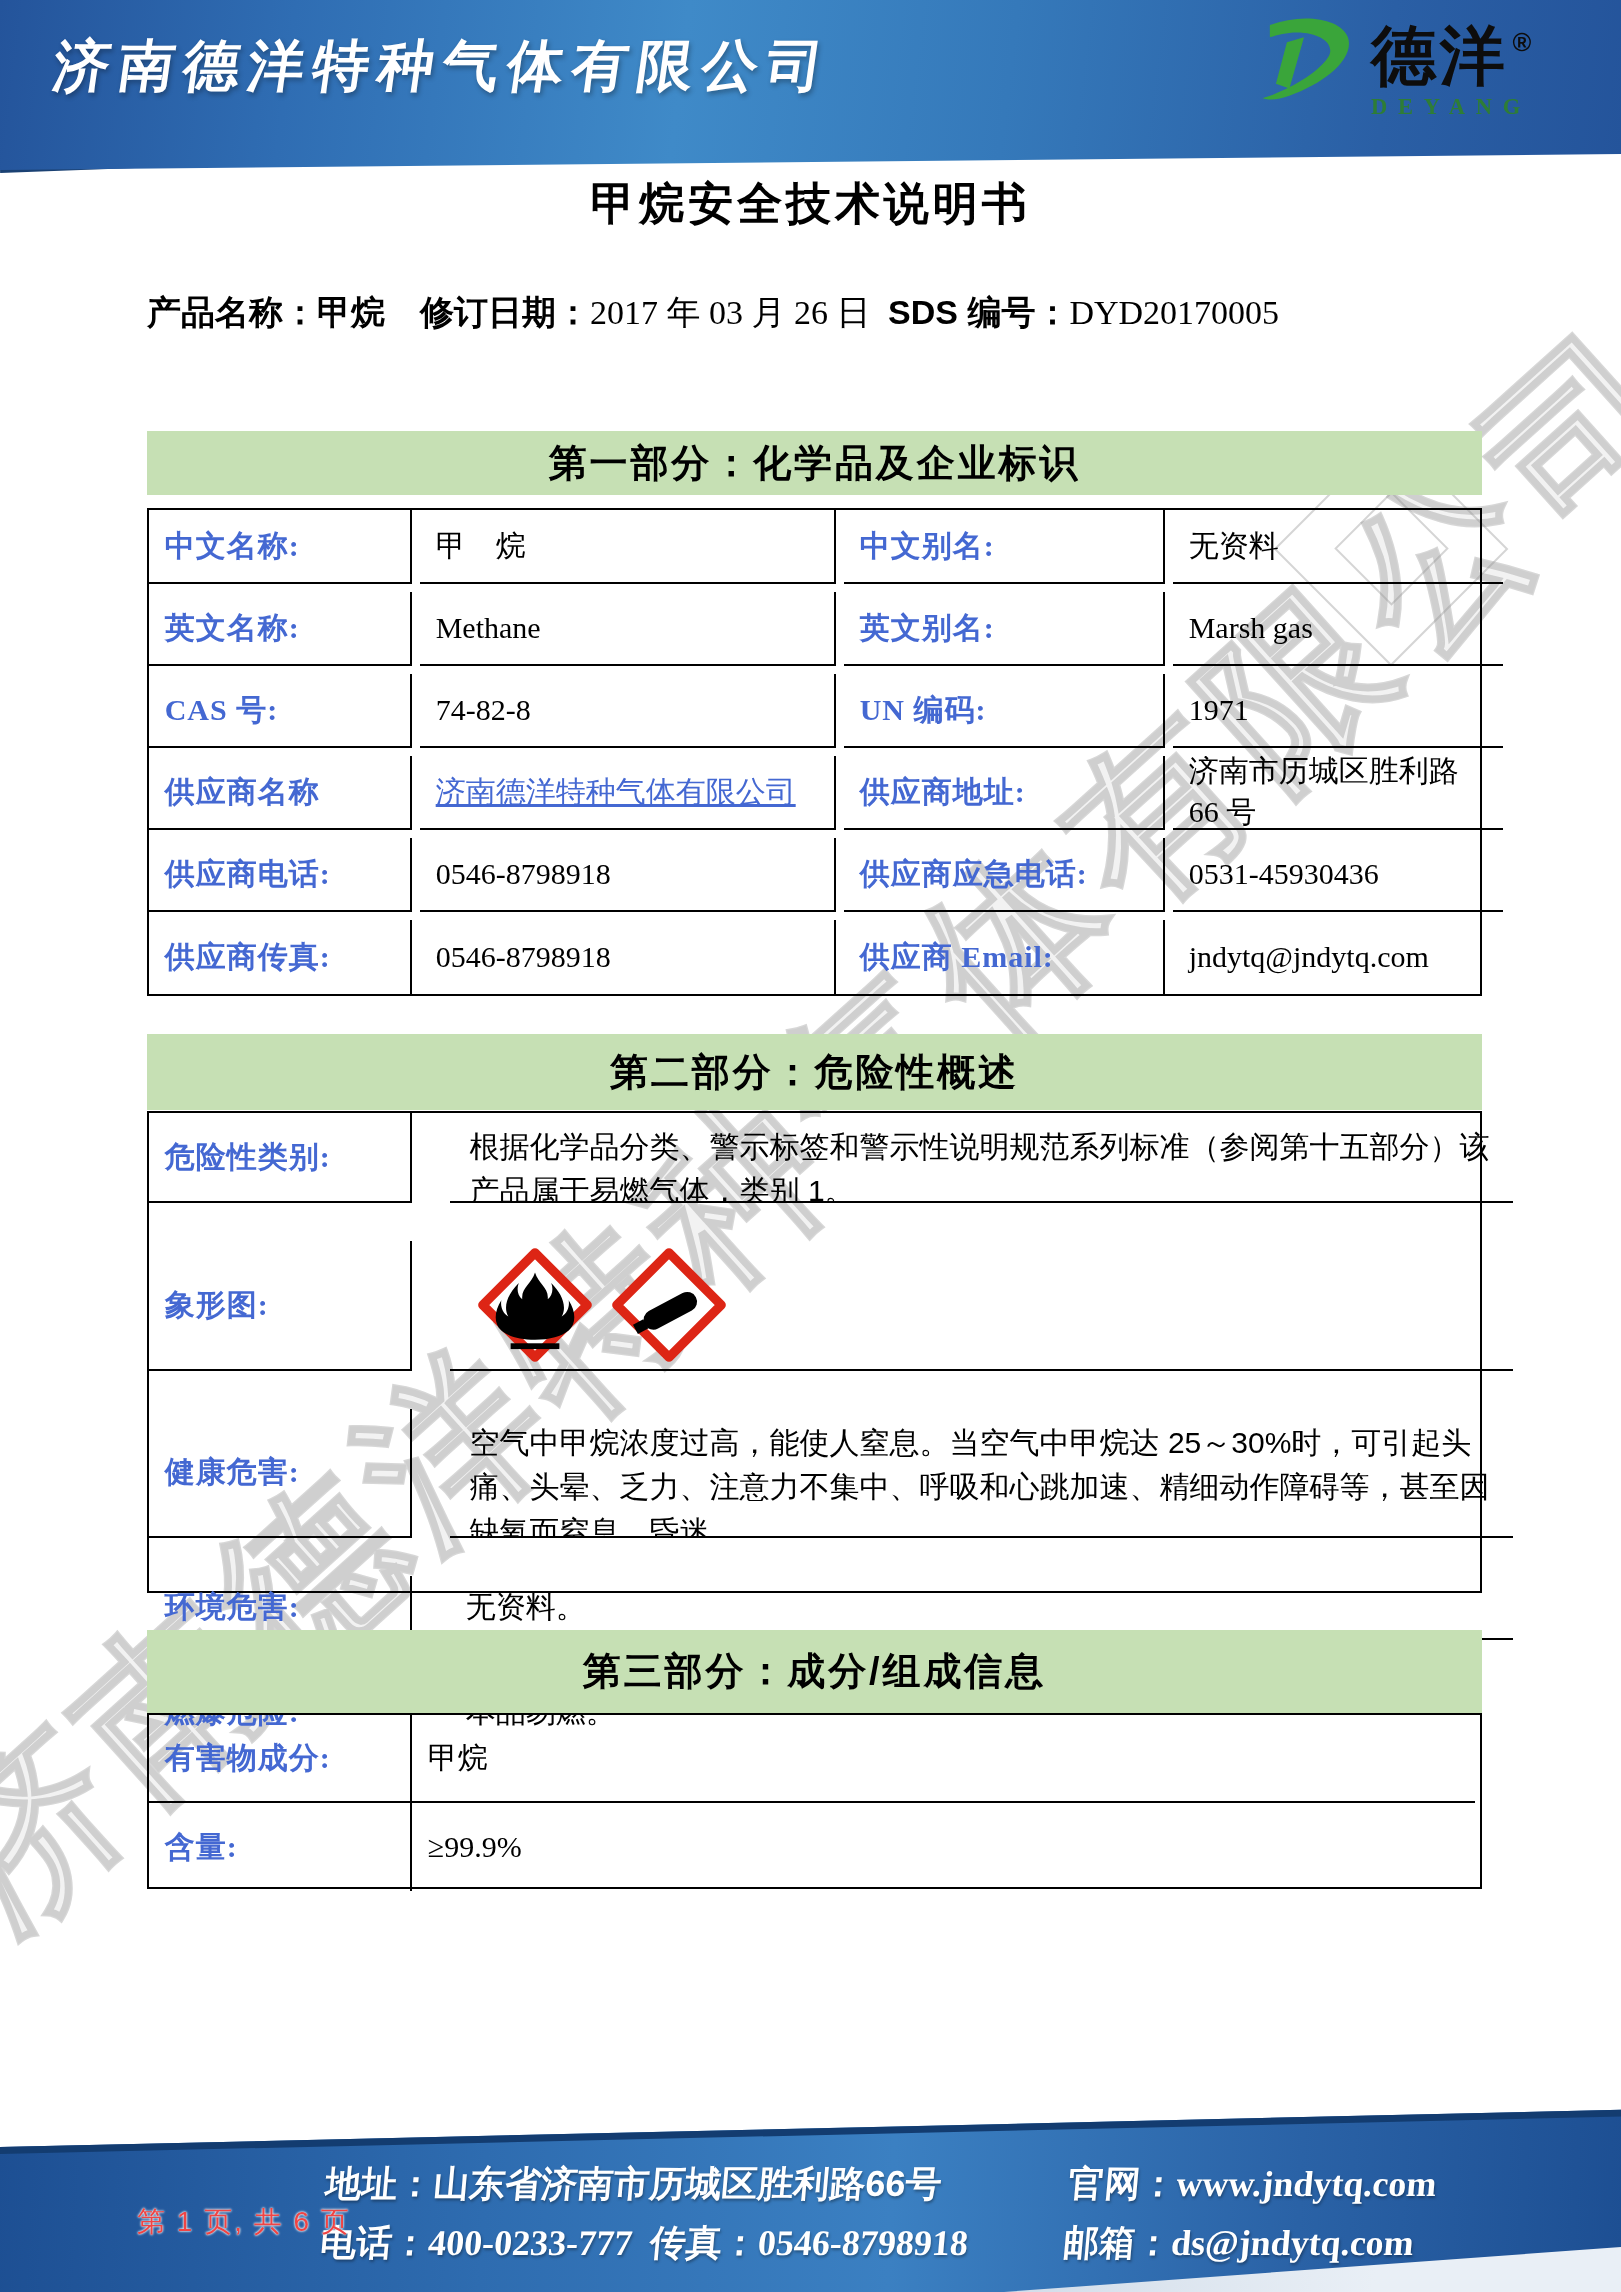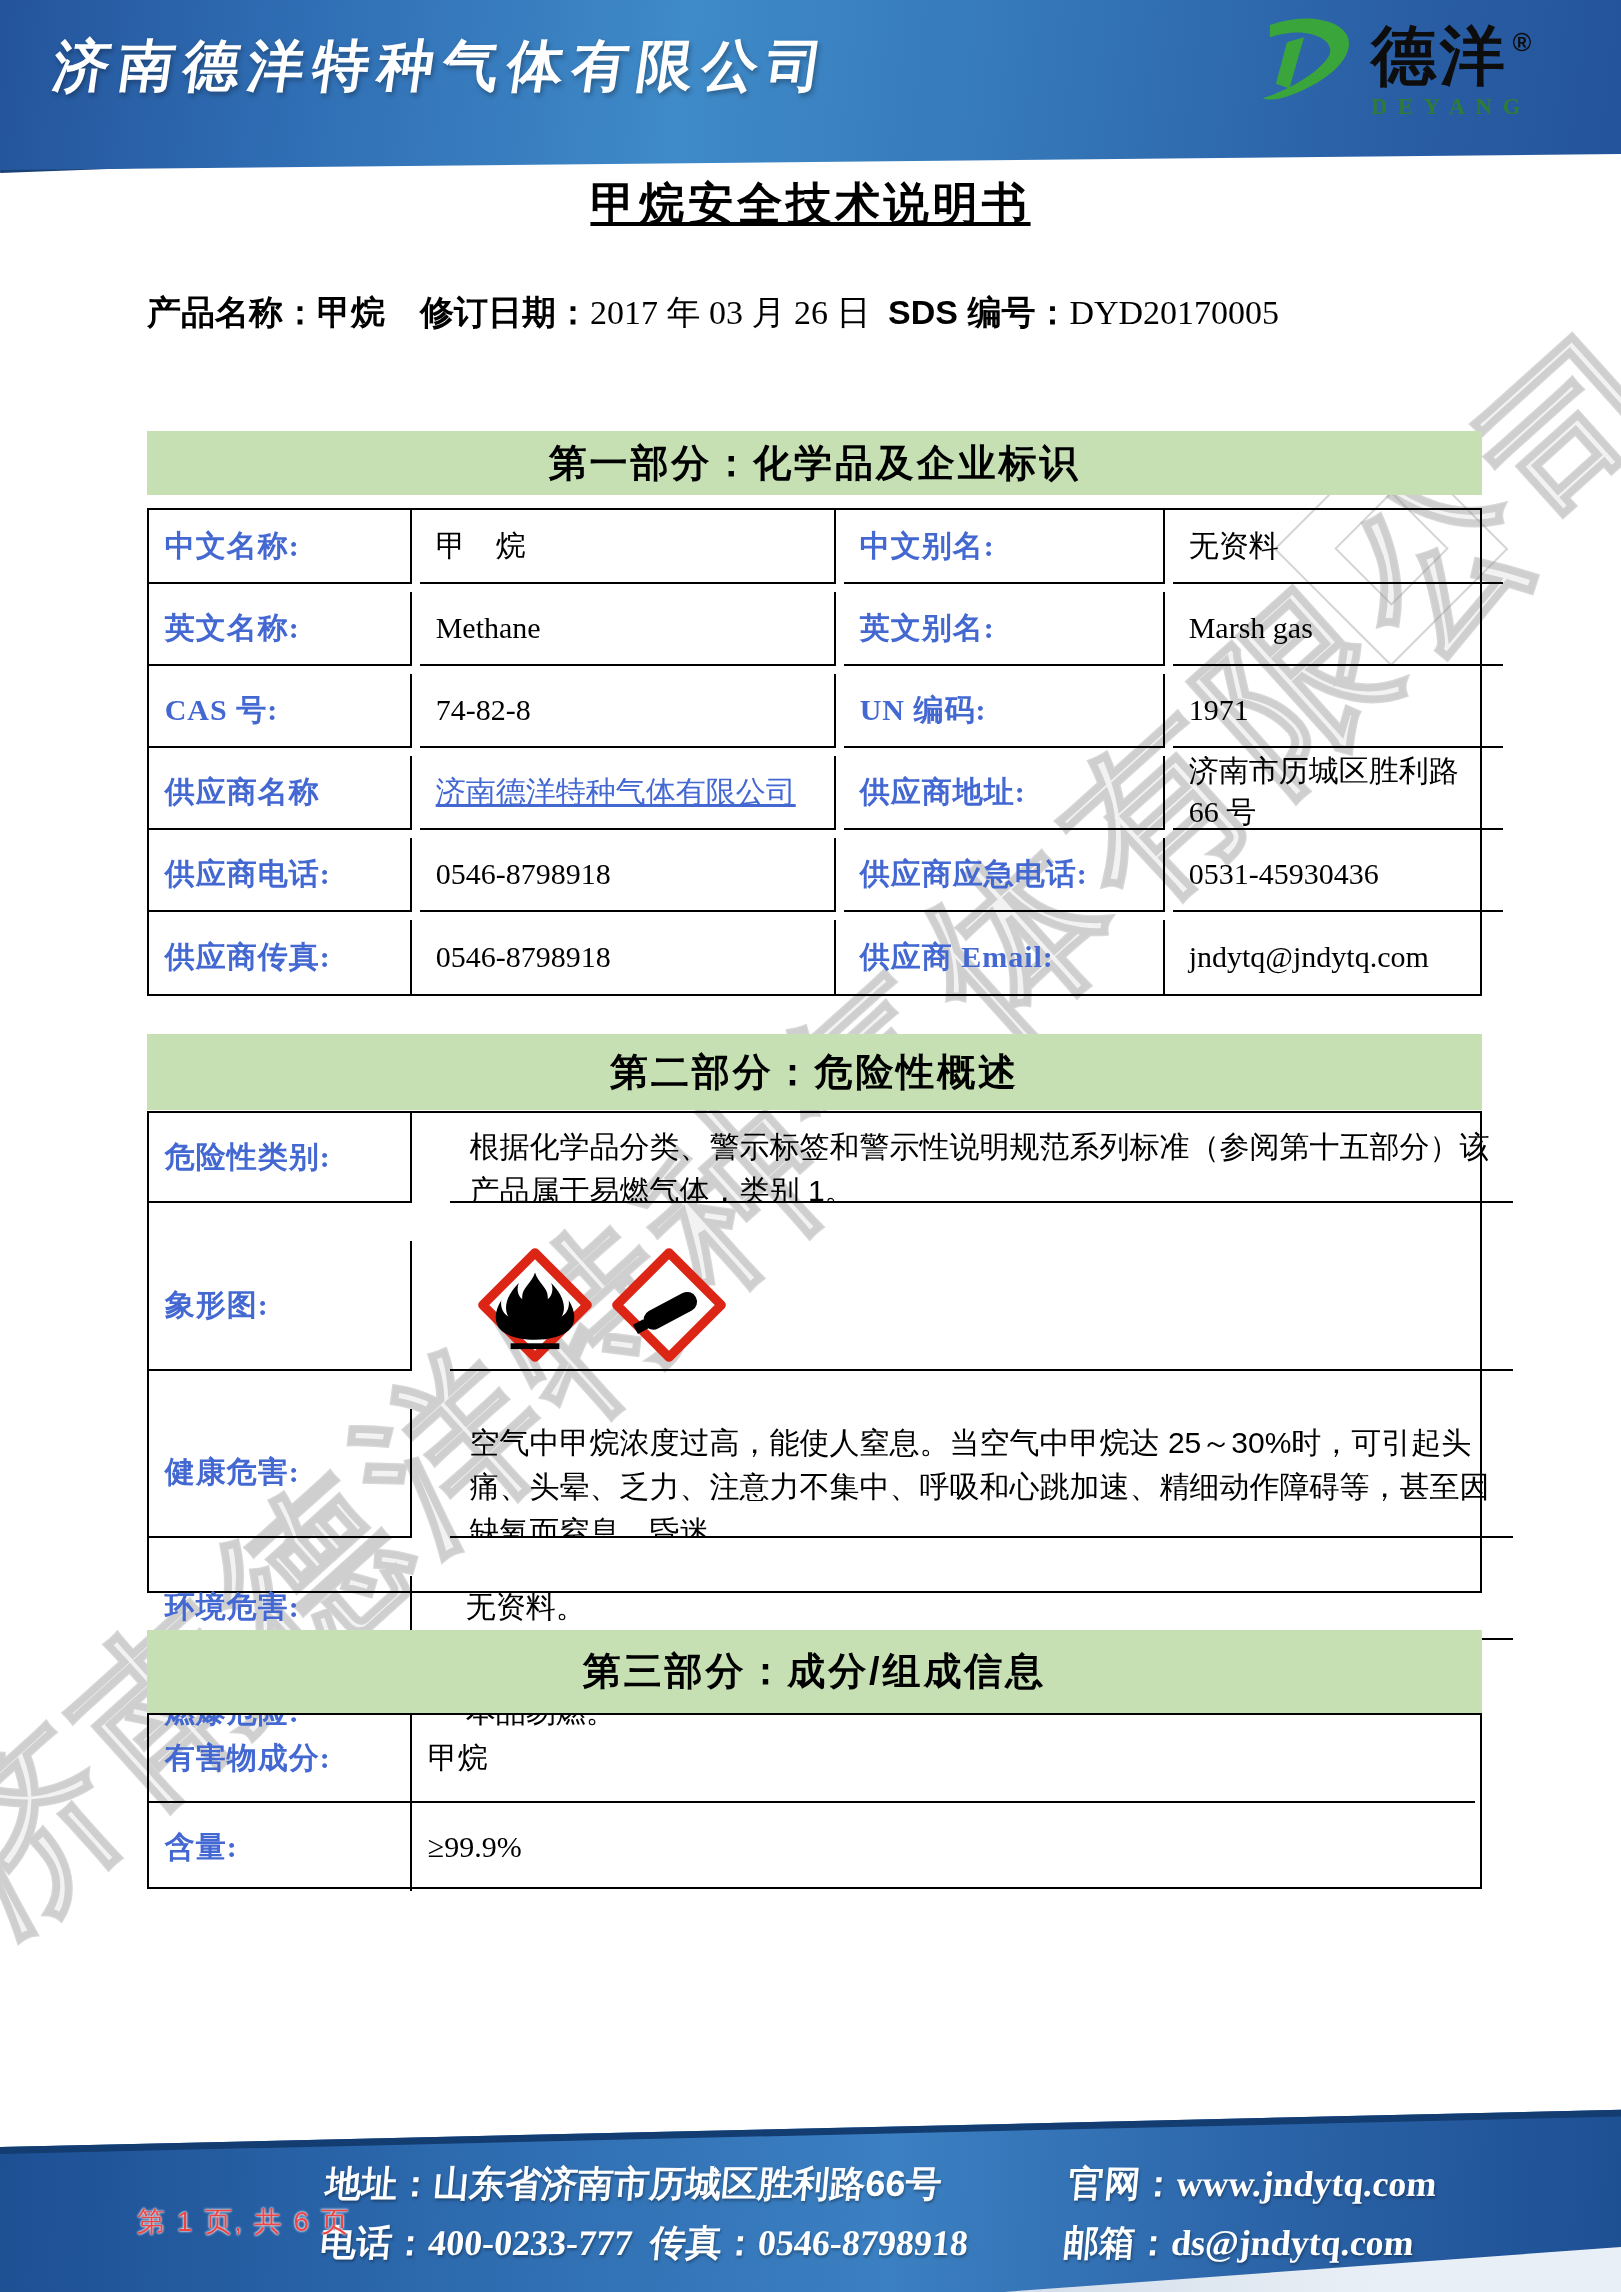--- a/index.html
+++ b/index.html
@@ -36,21 +36,21 @@
   .logo{position:absolute;left:1243px;top:7.8px;z-index:3;display:flex;align-items:flex-start;}
   .logo-d{width:122px;height:122px;flex:0 0 auto;}
   .logo-text{margin-left:5.9px;}
   .logo-cn{font-size:65px;font-weight:bold;color:#0d0d0d;letter-spacing:3.9px;line-height:69px;white-space:nowrap;}
   .logo-reg{font-size:25.5px;font-weight:bold;color:#0d0d0d;vertical-align:27.4px;margin-left:3.9px;}
   .logo-en{font-family:"Liberation Serif",serif;font-size:22.5px;font-weight:bold;color:#2e7d36;letter-spacing:10.8px;margin-top:3.9px;}
 
   
   .doc-title{
     position:absolute;left:0;top:174px;width:100%;z-index:1;
-    text-align:center;font-size:45px;font-weight:bold;letter-spacing:3.9px;color:#000;text-decoration:underline;
+    text-align:center;font-size:45px;font-weight:bold;letter-spacing:3.9px;color:#000;
   }
   .product-line{position:absolute;left:147px;top:290px;width:1372px;z-index:1;font-size:34px;color:#000;white-space:nowrap;}
   .product-line .lbl{font-weight:bold;}
   .product-line .val{font-family:"Liberation Serif",serif;}
   .gap-s{display:inline-block;width:35px;}
   .gap-xs{display:inline-block;width:17.6px;}
 
   
   .gbar{
     position:absolute;left:147px;width:1335px;z-index:1;background:#c6e0b4;

